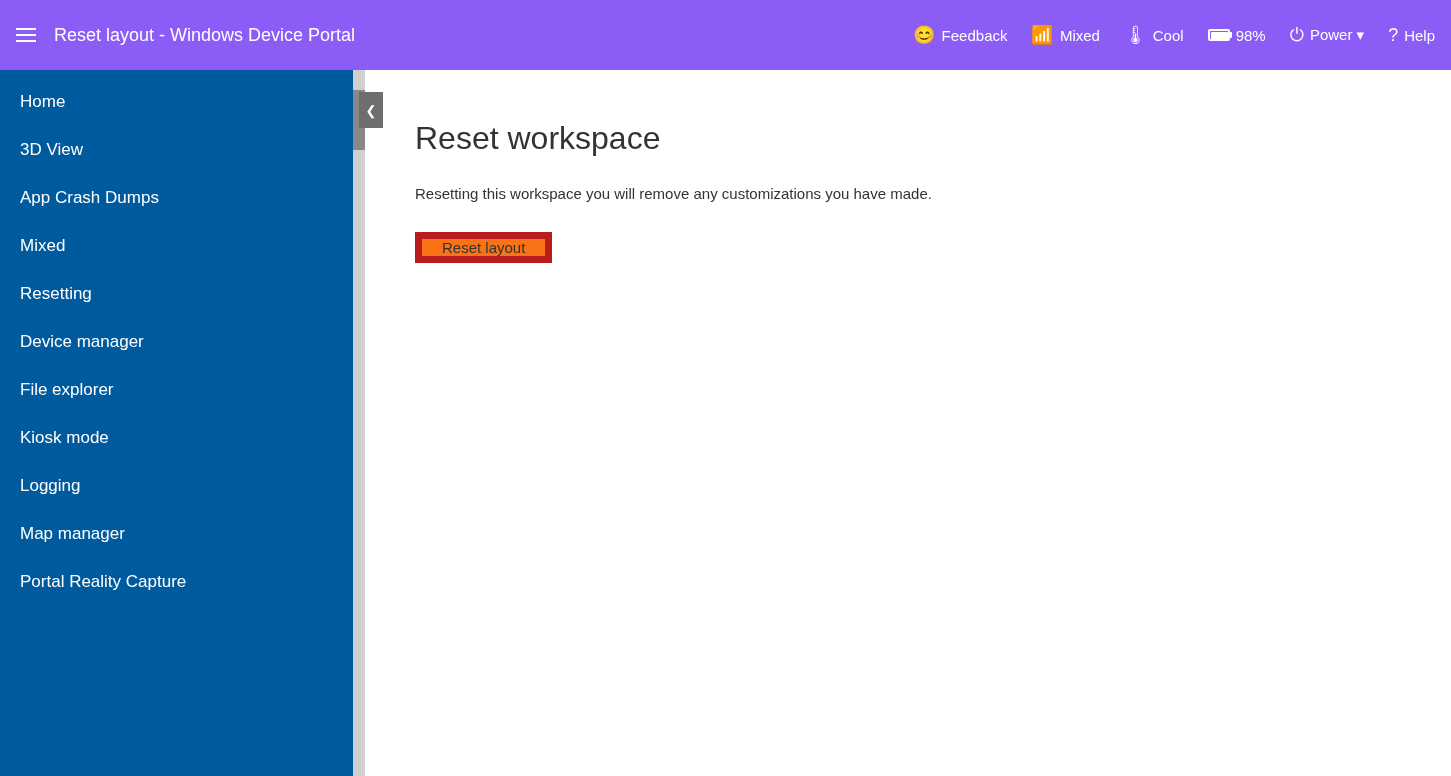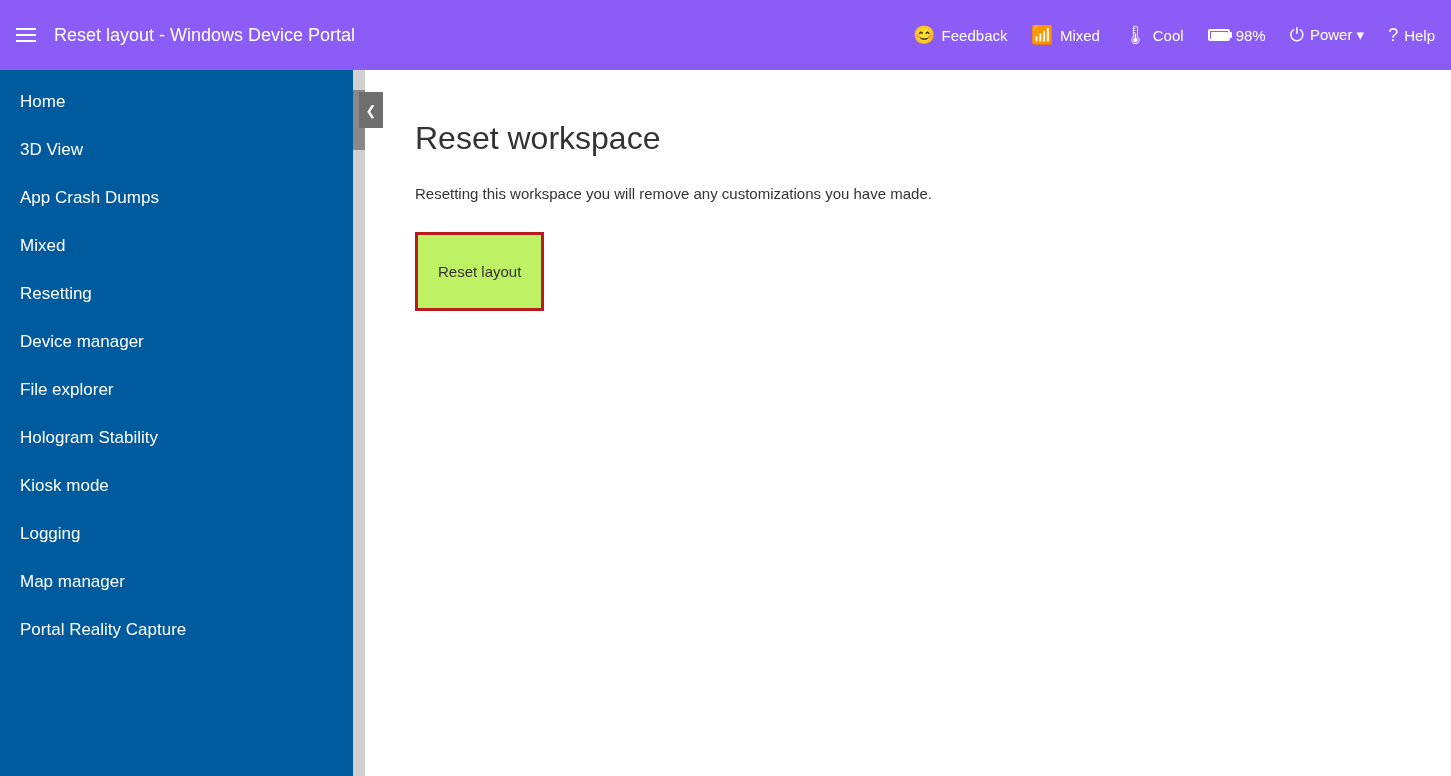--- a/index.html
+++ b/index.html
@@ -129,23 +129,23 @@
       font-weight: 300;
       color: #333;
       margin-bottom: 28px;
     }
     .content-description {
       font-size: 15px;
       color: #333;
       margin-bottom: 30px;
     }
     .reset-button {
-      padding: 28px 20px;
-      background: #bef264;
-      border: 3px solid #b91c1c;
+      padding: 0 20px;
+      background: #f97316;
+      border: 7px solid #b91c1c;
       font-size: 15px;
       cursor: pointer;
       color: #333;
       font-family: 'Segoe UI', Arial, sans-serif;
     }
   </style>
 </head>
 <body>
 
 <header class="header">
@@ -193,21 +193,20 @@
   <aside class="sidebar">
     <nav class="sidebar-nav">
 
     <div class="sidebar-item">Home</div>
         <div class="sidebar-item">3D View</div>
         <div class="sidebar-item">App Crash Dumps</div>
         <div class="sidebar-item">Mixed</div>
         <div class="sidebar-item">Resetting</div>
         <div class="sidebar-item">Device manager</div>
         <div class="sidebar-item">File explorer</div>
-        <div class="sidebar-item">Hologram Stability</div>
         <div class="sidebar-item">Kiosk mode</div>
         <div class="sidebar-item">Logging</div>
         <div class="sidebar-item">Map manager</div>
         <div class="sidebar-item">Portal Reality Capture</div>
       </nav>
     <div class="scrollbar-track">
       <div class="scrollbar-thumb"></div>
     </div>
     <div class="sidebar-collapse-btn">❮</div>
   </aside>

